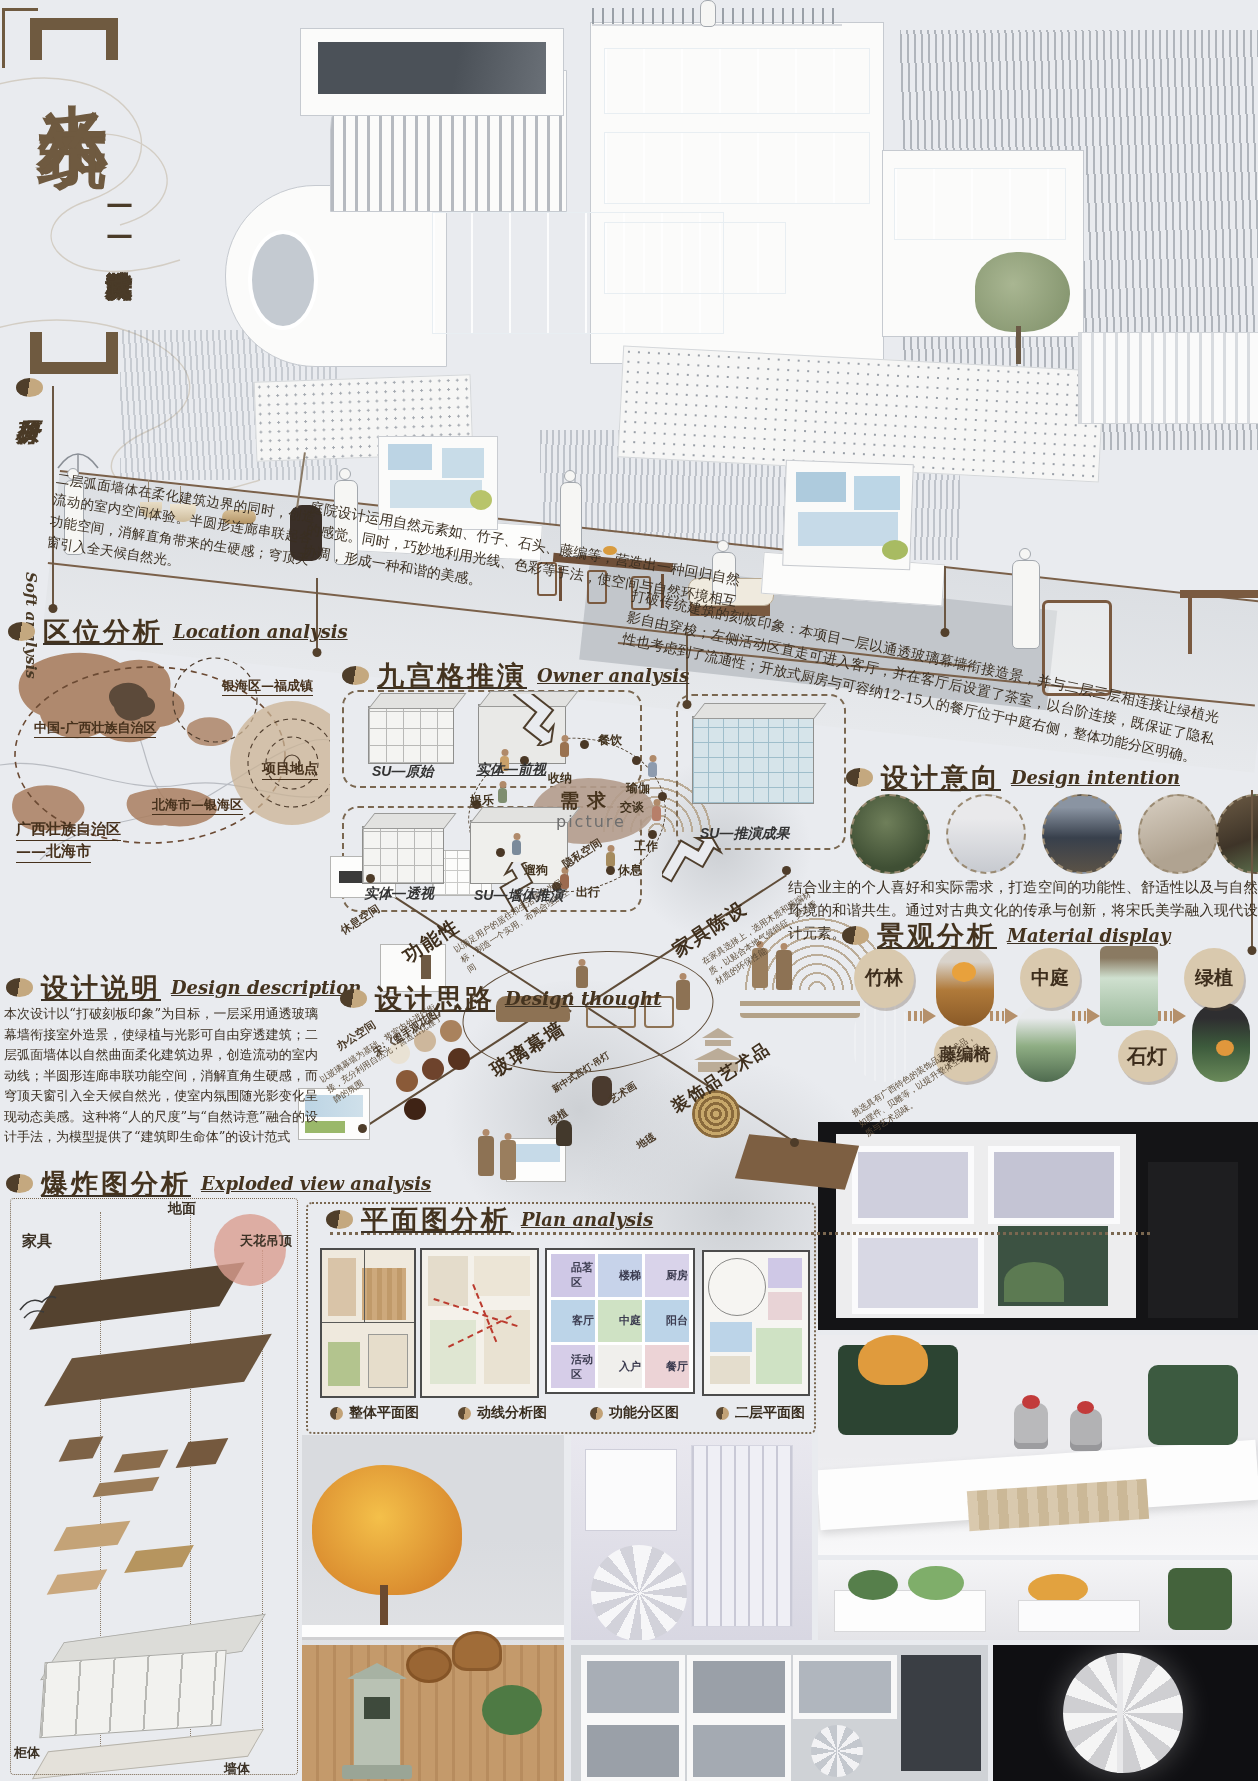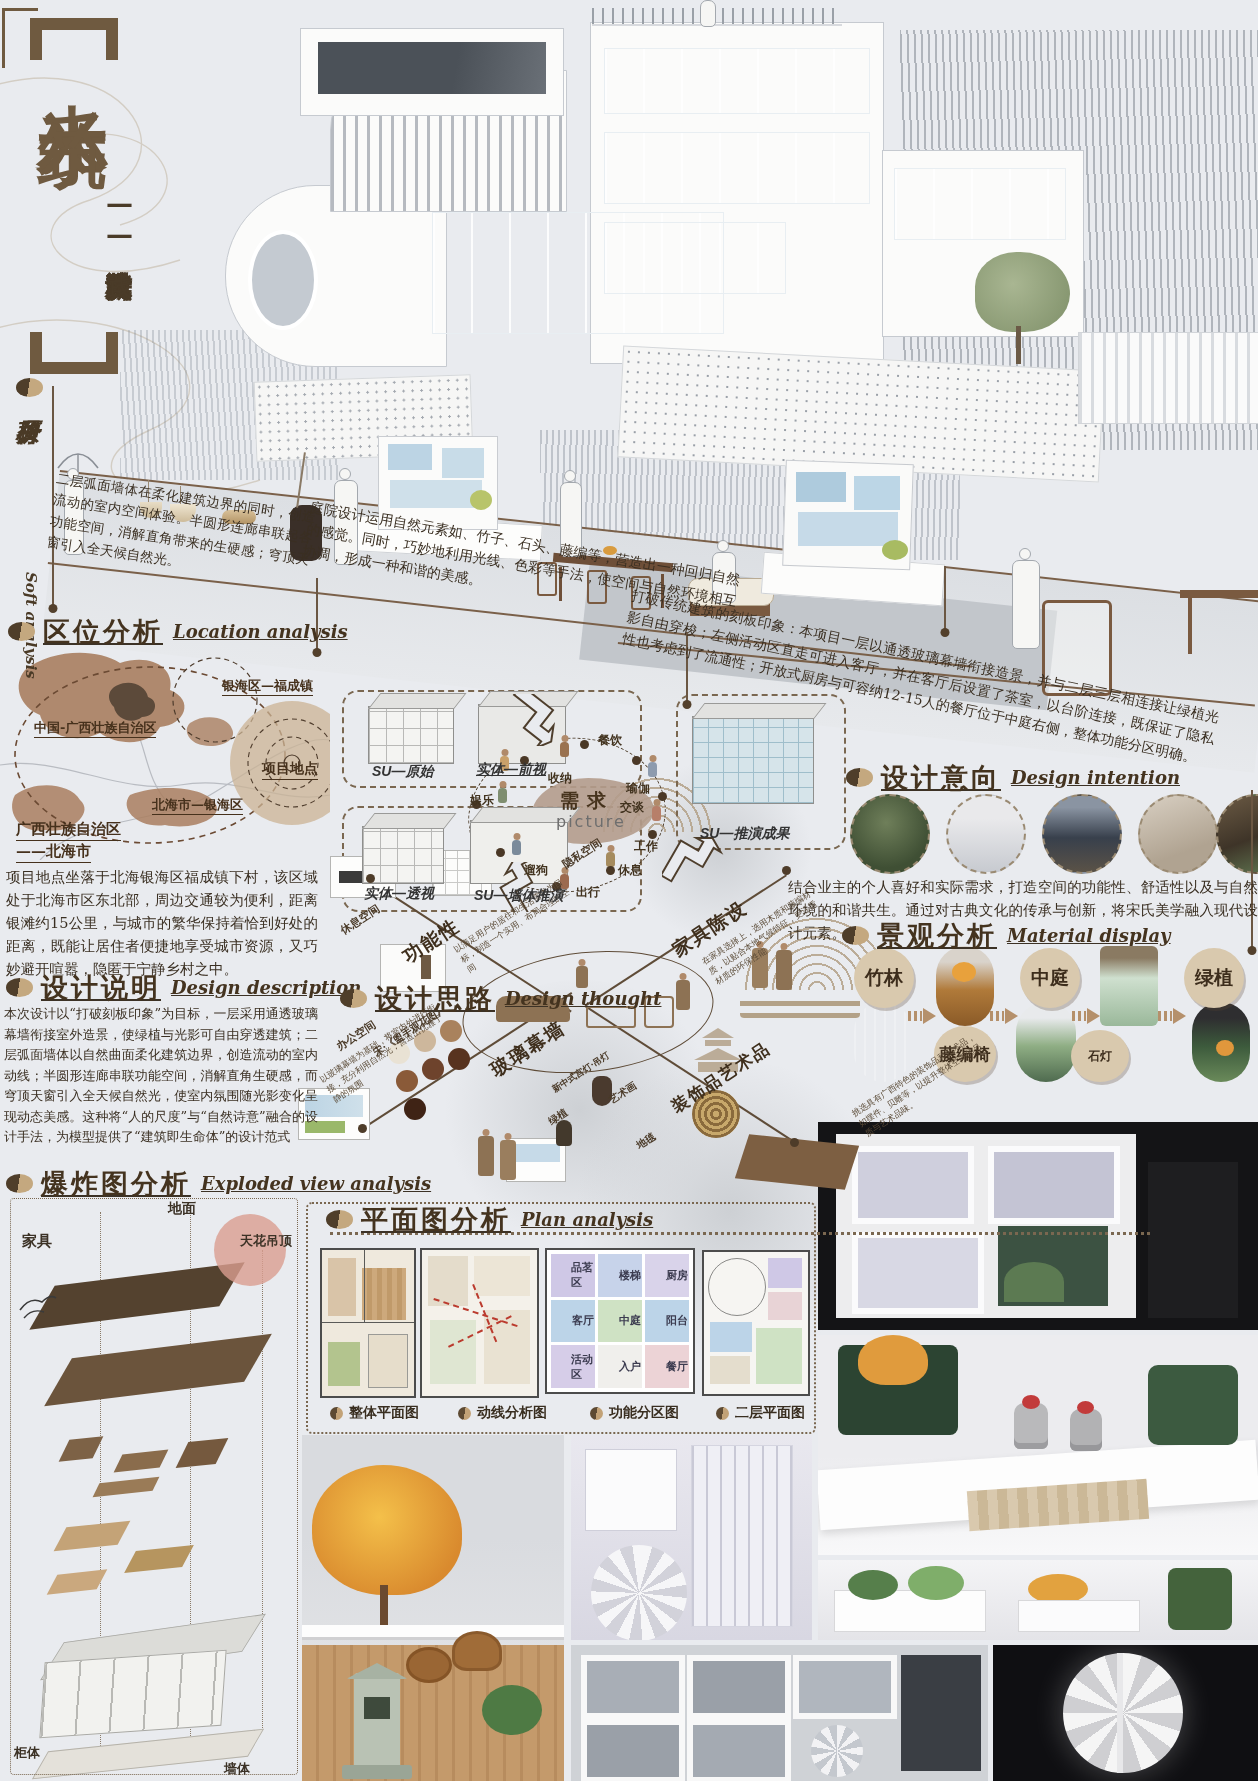--- a/index.html
+++ b/index.html
@@ -203,21 +203,20 @@
     <circle cx="292" cy="118" r="44" fill="none" stroke="#4e3c2c" stroke-width="1.1" stroke-dasharray="5 4"></circle>
     <circle cx="292" cy="118" r="26" fill="none" stroke="#4e3c2c" stroke-width="1.1" stroke-dasharray="5 4"></circle>
     <circle cx="292" cy="118" r="8" fill="none" stroke="#4e3c2c" stroke-width="1.2"></circle>
   </svg>
   <span class="maplbl" style="left:222px;top:678px;">银海区—福成镇</span>
   <span class="maplbl" style="left:34px;top:720px;">中国-广西壮族自治区</span>
   <span class="maplbl" style="left:262px;top:760px;font-size:14px;">项目地点</span>
   <span class="maplbl" style="left:152px;top:797px;">北海市—银海区</span>
   <span class="maplbl" style="left:16px;top:820px;font-size:15px;">广西壮族自治区</span>
   <span class="maplbl" style="left:16px;top:842px;font-size:15px;">——北海市</span>
-  <div class="body-txt" style="left:6px;top:866px;width:312px;">项目地点坐落于北海银海区福成镇下村，该区域处于北海市区东北部，周边交通较为便利，距离银滩约15公里，与城市的繁华保持着恰到好处的距离，既能让居住者便捷地享受城市资源，又巧妙避开喧嚣，隐匿于宁静乡村之中。</div>
 
   <div class="hdr" style="left:6px;top:974px;">
     <span class="bullet"></span>
     <span class="cn">设计说明</span>
     <span class="en">Design description</span>
   </div>
   <div class="body-txt" style="left:4px;top:1004px;width:314px;font-size:13px;">本次设计以“打破刻板印象”为目标，一层采用通透玻璃幕墙衔接室外造景，使绿植与光影可自由穿透建筑；二层弧面墙体以自然曲面柔化建筑边界，创造流动的室内动线；半圆形连廊串联功能空间，消解直角生硬感，而穹顶天窗引入全天候自然光，使室内氛围随光影变化呈现动态美感。这种将“人的尺度”与“自然诗意”融合的设计手法，为模型提供了“建筑即生命体”的设计范式</div>
 
   <div class="hdr" style="left:6px;top:1170px;">
     <span class="bullet"></span>
@@ -254,20 +253,25 @@
     <path d="M6,28 Q14,18 26,22" fill="none" stroke="#3a3a3a" stroke-width="1.4"></path>
   </svg>
 
   <div class="body-txt diag" style="left:312px;top:496px;width:436px;transform:rotate(9.6deg);font-size:14px;">庭院设计运用自然元素如、竹子、石头、藤编等，营造出一种回归自然的感觉。同时，巧妙地利用光线、色彩等手法，使空间与自然环境相互协调，形成一种和谐的美感。</div>
   <div class="leader" style="left:316px;top:578px;height:74px;"></div>
   <div class="leader" style="left:686px;top:632px;height:72px;"></div>
 
   <div class="body-txt diag" style="left:634px;top:584px;width:600px;transform:rotate(11.8deg);font-size:14px;">打破传统建筑的刻板印象：本项目一层以通透玻璃幕墙衔接造景，并与二层三层相连接让绿植光影自由穿梭；左侧活动区直走可进入客厅，并在客厅后设置了茶室，以台阶连接，既保证了隐私性也考虑到了流通性；开放式厨房与可容纳12-15人的餐厅位于中庭右侧，整体功能分区明确。</div>
   <div class="leader" style="left:944px;top:566px;height:66px;"></div>
 
+  <div class="hdr" style="left:342px;top:662px;">
+    <span class="bullet"></span>
+    <span class="cn">九宫格推演</span>
+    <span class="en">Owner analysis</span>
+  </div>
   <div class="dashbox" style="left:342px;top:690px;width:296px;height:94px;"></div>
   <div class="cube" style="left:368px;top:706px;width:84px;height:56px;">
       <div class="topf"></div>
     </div>
   <div class="cube" style="left:478px;top:704px;width:86px;height:58px;background:#e9e9e7;">
       <div class="topf"></div>
     </div>
   <span class="cap" style="left:372px;top:764px;">SU—原始</span>
   <span class="cap" style="left:476px;top:762px;text-decoration:underline;">实体—前视</span>
   <div class="dashbox" style="left:342px;top:806px;width:296px;height:102px;"></div>
@@ -353,21 +357,21 @@
     </div>
   <div class="photo" style="left:1100px;top:946px;width:58px;height:80px;border-radius:6px;background:linear-gradient(180deg,#8a7a62 15%,#cfe0cf 40%,#9ab89a);"></div>
   <div class="circlbl" style="left:1184px;top:948px;width:60px;height:60px;">
       <span>绿植</span>
     </div>
   <div class="photo" style="left:854px;top:1002px;width:58px;height:80px;border-radius:29px;background:linear-gradient(180deg,#1d2a1d 15%,#4f7a42 50%,#7fae6a);background-image:repeating-linear-gradient(90deg,rgba(255,255,255,.25) 0 2px,rgba(0,0,0,0) 2px 10px);"></div>
   <div class="circlbl" style="left:934px;top:1026px;width:62px;height:56px;font-size:17px;">
       <span>藤编椅</span>
     </div>
   <div class="photo" style="left:1016px;top:1002px;width:60px;height:80px;border-radius:30px;background:linear-gradient(180deg,#e8eaec 20%,#8fae84 55%,#4f6b4f);"></div>
-  <div class="circlbl" style="left:1071px;top:1030px;width:58px;height:52px;font-size:12px;">
+  <div class="circlbl" style="left:1118px;top:1030px;width:58px;height:52px;font-size:20px;">
       <span>石灯</span>
     </div>
   <div class="photo" style="left:1192px;top:1002px;width:58px;height:80px;border-radius:29px;background:linear-gradient(180deg,#2e2e30 20%,#3c5a3c 55%,#6a8a5a);"></div>
   <div class="abs" style="left:1216px;top:1040px;width:18px;height:16px;border-radius:50%;background:#e0973c;z-index:23;"></div>
   <div class="c-arrow" style="left:908px;top:1008px;">
       <i></i>
     </div>
   <div class="c-arrow" style="left:990px;top:1008px;">
       <i></i>
     </div>

